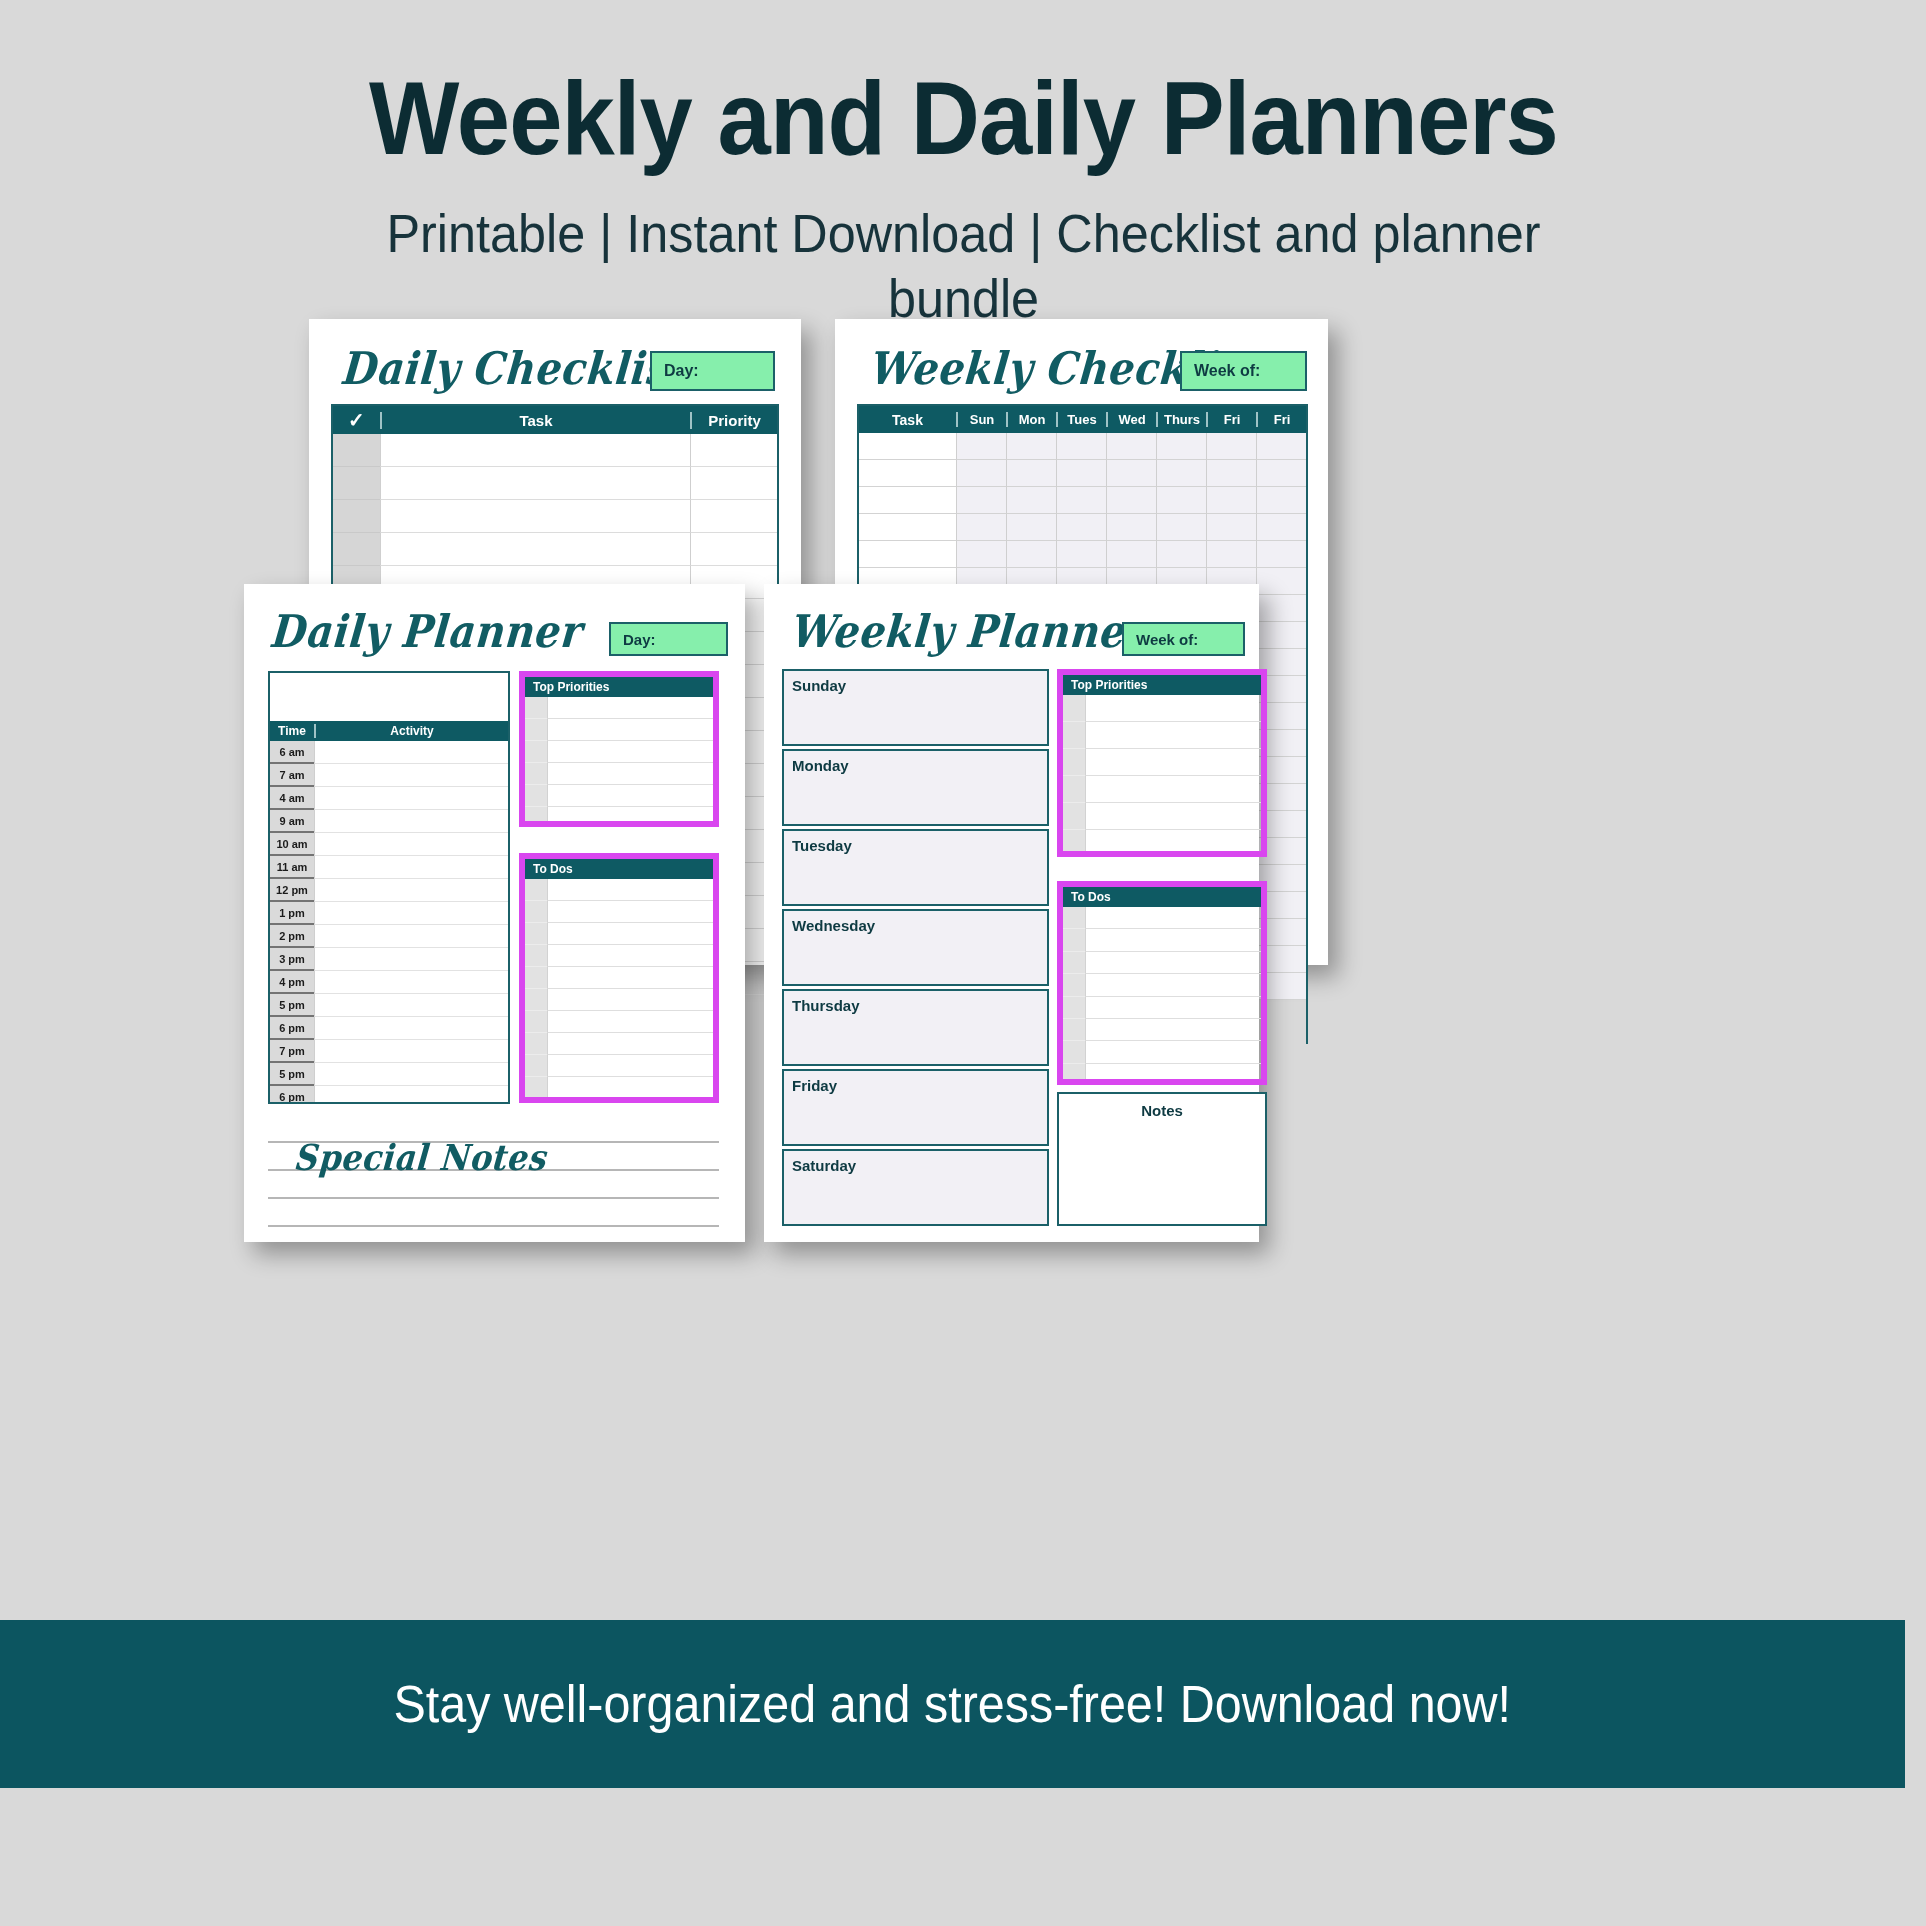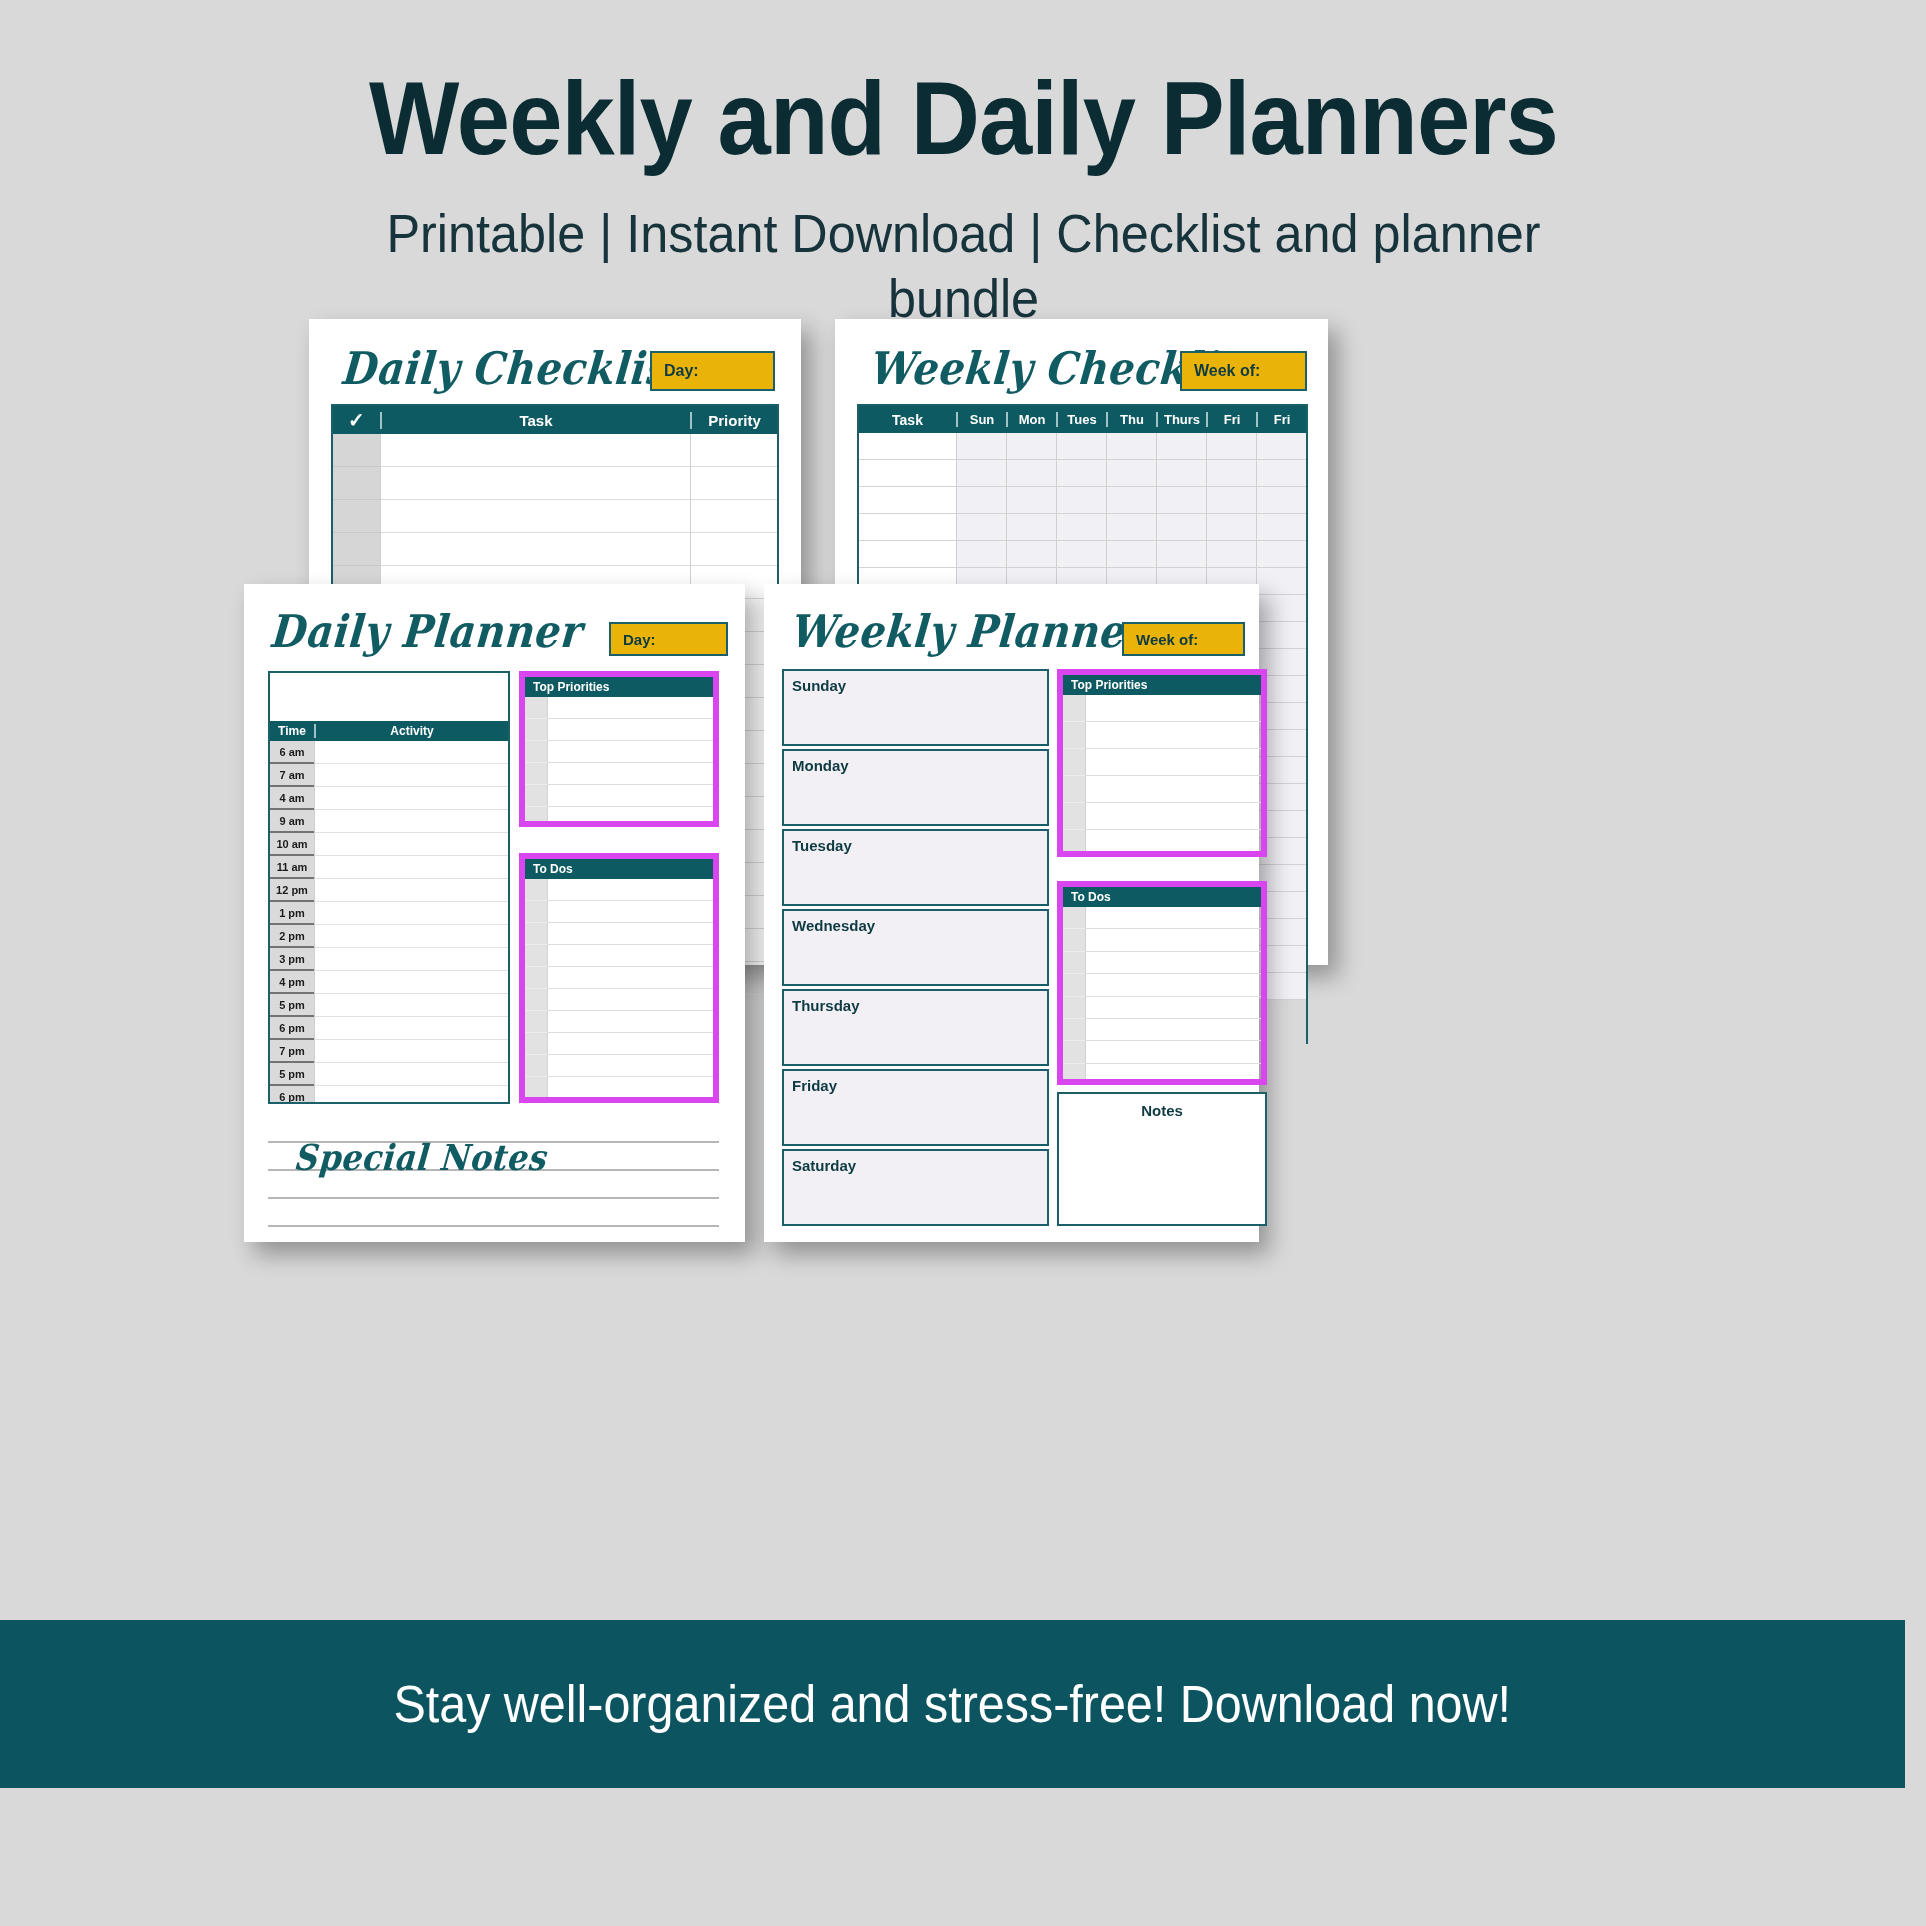--- a/index.html
+++ b/index.html
@@ -56,21 +56,21 @@
     font-style: italic;
     font-weight: bold;
     color: #115c63;
     letter-spacing: 0.5px;
     transform: skewX(-6deg) scaleY(1.12);
     transform-origin: left bottom;
     white-space: nowrap;
   }
 
   .date-box {
-    background: #eab308;
+    background: #86efac;
     border: 2px solid #1b6068;
     display: flex;
     align-items: center;
   }
   .date-box span {
     font-weight: bold;
     color: #0e3a42;
     padding-left: 12px;
   }
 
@@ -313,21 +313,21 @@
   <div class="card-title">Weekly Checklist</div>
   <div class="date-box">
     <span>Week of:</span>
   </div>
   <div id="wc-table">
     <div class="hdr" id="wc-header">
       <div class="cell c-task">Task</div>
     <div class="cell c-day">Sun</div>
         <div class="cell c-day">Mon</div>
         <div class="cell c-day">Tues</div>
-        <div class="cell c-day">Thu</div>
+        <div class="cell c-day">Wed</div>
         <div class="cell c-day">Thurs</div>
         <div class="cell c-day">Fri</div>
         <div class="cell c-day">Fri</div>
       </div>
     <div id="wc-rows">
         <div class="row">
           <div class="c-task"></div>
           <div class="c-day"></div>
           <div class="c-day"></div>
           <div class="c-day"></div>

